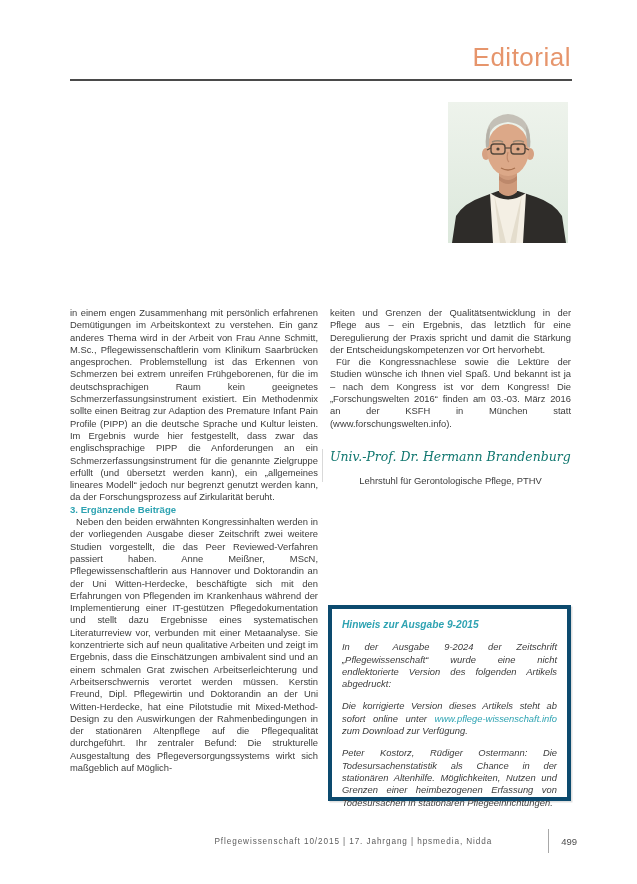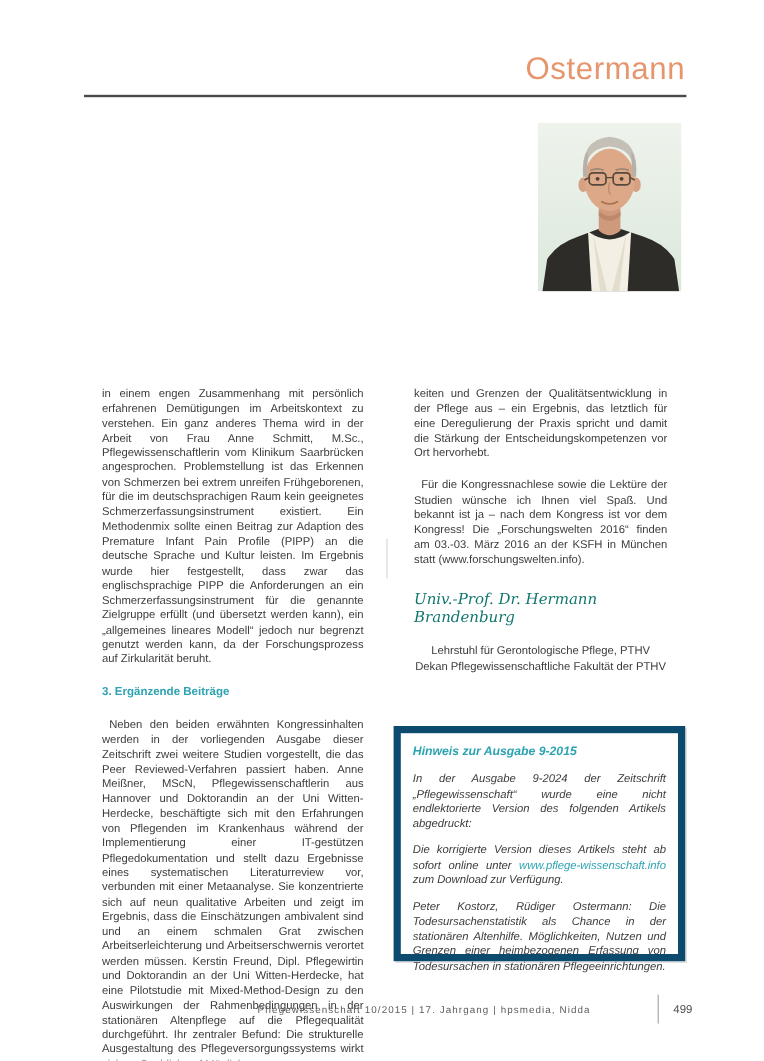--- a/index.html
+++ b/index.html
@@ -45,21 +45,21 @@
   .col {
     position: absolute;
     top: 307px;
     font-size: 9.4px;
     line-height: 12.3px;
     text-align: justify;
     hyphens: auto;
   }
   .col-left  { left: 70px;  width: 248px; }
   .col-right { left: 330px; width: 241px; }
-  .col p { margin: 15px; }
+  .col p { margin: 0; }
   .indent { text-indent: 6px; }
   .section-heading {
     margin: 5px 0 2px 0;
     color: #2EA3B2;
     font-weight: bold;
     font-size: 9.6px;
   }
   
   .signature-rule {
     position: absolute;
@@ -84,21 +84,21 @@
     line-height: 12.6px;
   }
   
   .notice-box {
     position: absolute;
     left: 328px;
     top: 605px;
     width: 243px;
     height: 196px;
     box-sizing: border-box;
-    border: 6px solid #0c4a6e;
+    border: 4px solid #0c4a6e;
     box-shadow: 1.5px 1.5px 0 rgba(0,0,0,0.12);
     padding: 10px 10px 8px 10px;
     font-size: 9.4px;
     line-height: 12.3px;
     text-align: justify;
   }
   .notice-box-title {
     color: #2EA3B2;
     font-weight: bold;
     font-style: normal;
@@ -140,21 +140,21 @@
   .footer-page-number {
     font-size: 9.5px;
     color: #4c4c4c;
   }
 </style>
 </head>
 <body>
 
 <div class="page">
 
-  <div class="header-title">Ostermann</div>
+  <div class="header-title">Editorial</div>
   <div class="header-rule"></div>
 
   <div class="portrait">
     <svg width="120" height="141" viewBox="0 0 120 141">
       <defs>
         <linearGradient id="bgGrad" x1="0" y1="0" x2="0" y2="1">
           <stop offset="0" stop-color="#eef3ec"></stop>
           <stop offset="1" stop-color="#dce8dc"></stop>
         </linearGradient>
       </defs>
@@ -199,21 +199,20 @@
     <p class="section-heading">3. Ergänzende Beiträge</p>
     <p class="indent">Neben den beiden erwähnten Kongressinhalten werden in der vorliegenden Ausgabe dieser Zeitschrift zwei weitere Studien vorgestellt, die das Peer Reviewed-Verfahren passiert haben. Anne Meißner, MScN, Pflegewissenschaftlerin aus Hannover und Doktorandin an der Uni Witten-Herdecke, beschäftigte sich mit den Erfahrungen von Pflegenden im Krankenhaus während der Implementierung einer IT-gestützen Pflegedokumentation und stellt dazu Ergebnisse eines systematischen Literaturreview vor, verbunden mit einer Metaanalyse. Sie konzentrierte sich auf neun qualitative Arbeiten und zeigt im Ergebnis, dass die Einschätzungen ambivalent sind und an einem schmalen Grat zwischen Arbeitserleichterung und Arbeitserschwernis verortet werden müssen. Kerstin Freund, Dipl. Pflegewirtin und Doktorandin an der Uni Witten-Herdecke, hat eine Pilotstudie mit Mixed-Method-Design zu den Auswirkungen der Rahmenbedingungen in der stationären Altenpflege auf die Pflegequalität durchgeführt. Ihr zentraler Befund: Die strukturelle Ausgestaltung des Pflegeversorgungssystems wirkt sich maßgeblich auf Möglich-</p>
   </div>
 
   <div class="col col-right">
     <p>keiten und Grenzen der Qualitätsentwicklung in der Pflege aus – ein Ergebnis, das letztlich für eine Deregulierung der Praxis spricht und damit die Stärkung der Entscheidungskompetenzen vor Ort hervorhebt.</p>
     <p class="indent">Für die Kongressnachlese sowie die Lektüre der Studien wünsche ich Ihnen viel Spaß. Und bekannt ist ja – nach dem Kongress ist vor dem Kongress! Die „Forschungswelten 2016“ finden am 03.-03. März 2016 an der KSFH in München statt (www.forschungswelten.info).</p>
     <p class="signature-name">Univ.-Prof. Dr. Hermann Brandenburg</p>
     <p class="affiliation">
       <span>Lehrstuhl für Gerontologische Pflege, PTHV</span><br>
-      <span>Dekan Pflegewissenschaftliche Fakultät der PTHV</span>
     </p>
   </div>
 
   <div class="signature-rule"></div>
 
   <div class="notice-box">
     <p class="notice-box-title">Hinweis zur Ausgabe 9-2015</p>
     <p>In der Ausgabe 9-2024 der Zeitschrift „Pflegewissenschaft“ wurde eine nicht endlektorierte Version des folgenden Artikels abgedruckt:</p>
     <p>
       <span>Die korrigierte Version dieses Artikels steht ab sofort online unter </span><a class="notice-link">www.pflege-wissenschaft.info</a><span> zum Download zur Verfügung.</span>

